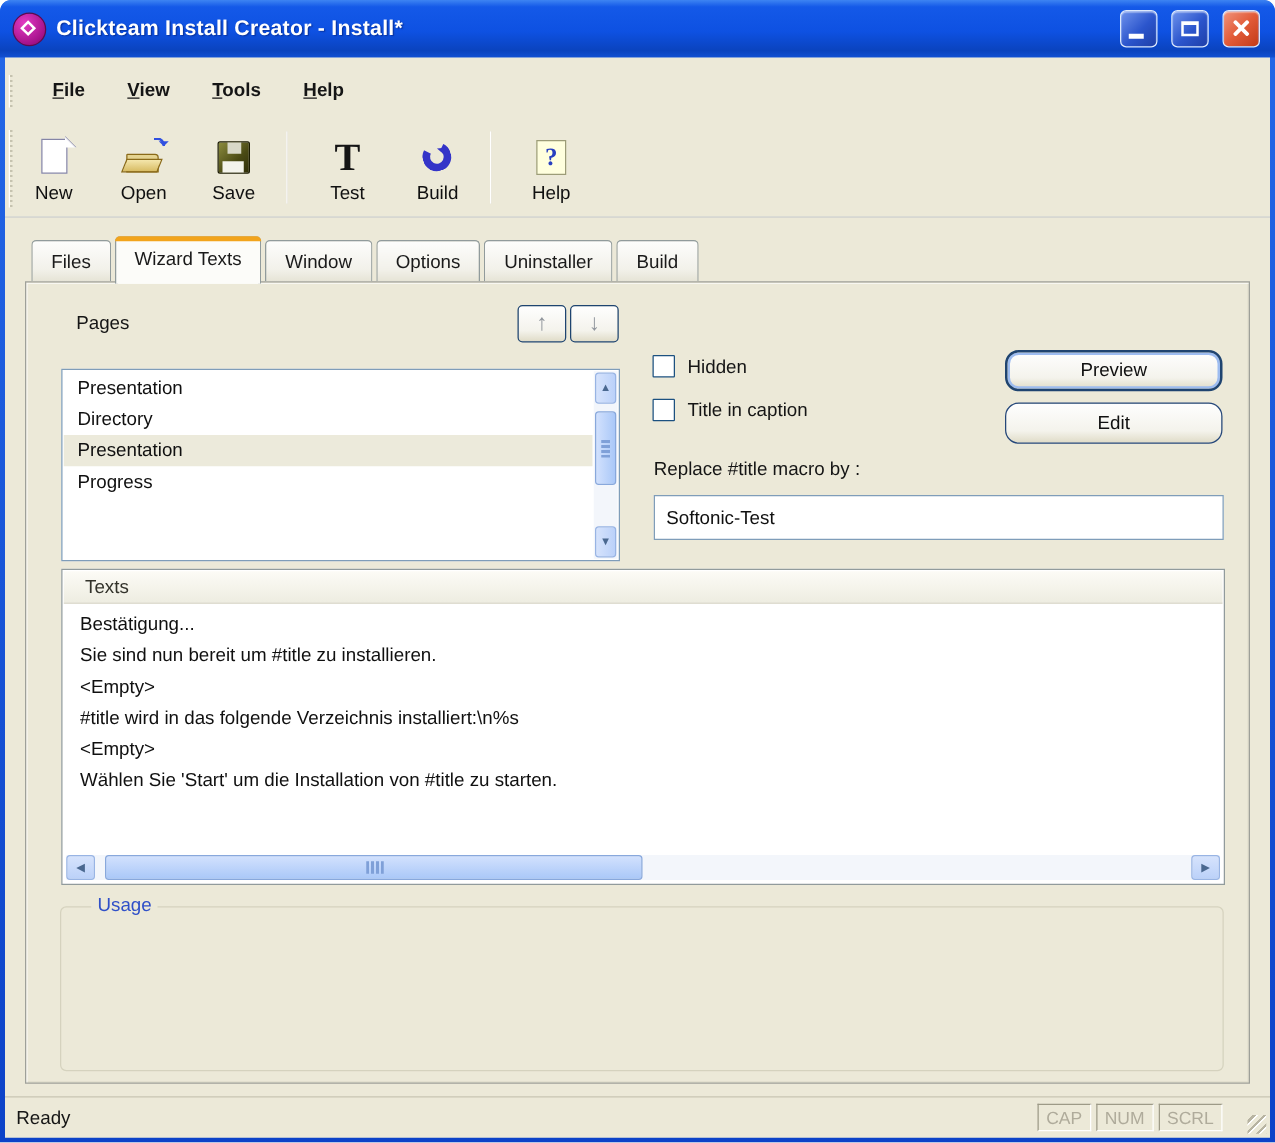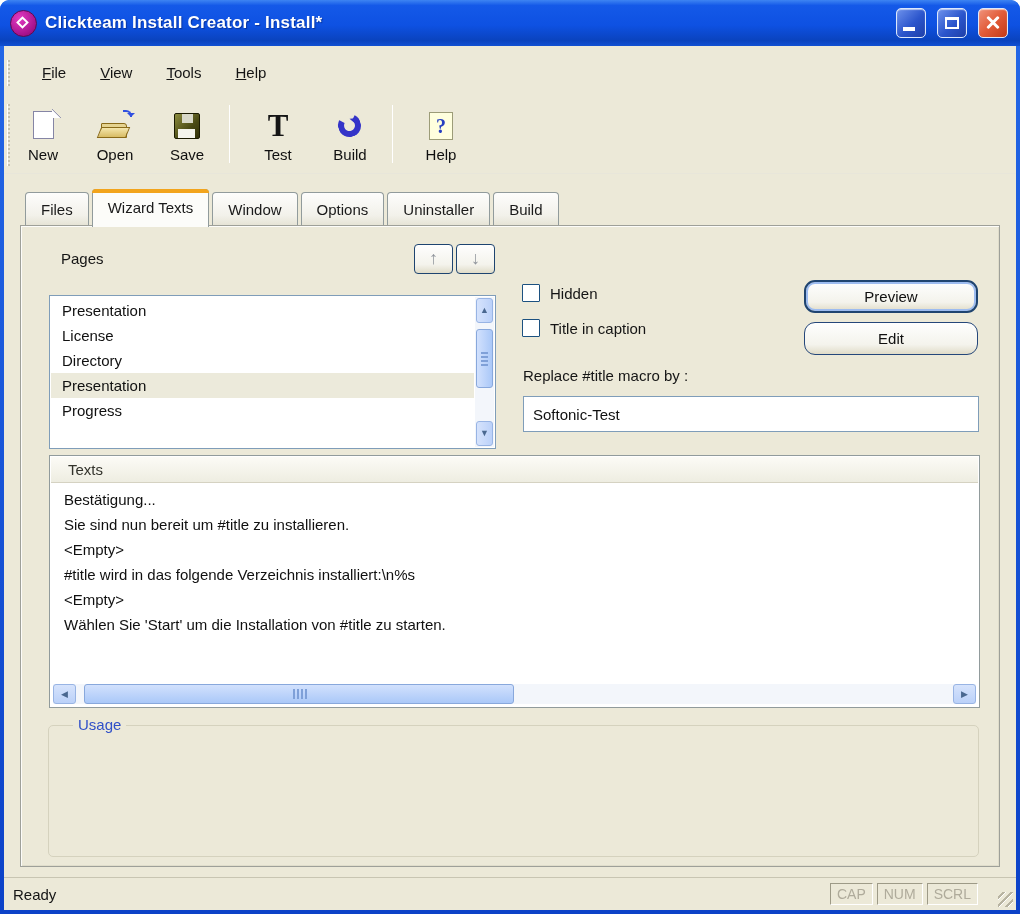--- a/index.html
+++ b/index.html
@@ -32,21 +32,21 @@
     border:2px solid #fff; border-top-width:3px; }
   .glyph-x b { position:absolute; left:6px; top:12px; width:16px; height:3px; background:#fff; border-radius:1px; display:block; }
   .glyph-x b:first-child { transform:rotate(45deg); }
   .glyph-x b:last-child  { transform:rotate(-45deg); }
   
   .client { position:absolute; left:4px; right:4px; top:46px; bottom:4px; background:#ECE9D8; }
   .grip { position:absolute; left:3px; width:3px;
     background:repeating-linear-gradient(180deg,#C6C3B0 0 2px,transparent 2px 4px);
     border-left:1px solid #fff; }
   
-  .menubar { position:absolute; top:6px; left:0; right:0; height:40px; display:flex; align-items:center; }
+  .menubar { position:absolute; top:6px; left:0; right:0; height:40px; display:flex; align-items:center;font-weight:bold; }
   .menubar .grip { top:8px; height:26px; }
   .menu-item { display:inline-block; font-size:15px; color:#151515; padding:5px 12px; margin-left:10px; cursor:default; }
   .menu-item::first-letter { text-decoration:underline; }
   .menu-item:first-of-type { margin-left:26px; }
   
   .toolbar { position:absolute; top:50px; left:0; right:0; height:76px; display:flex; align-items:center; }
   .toolbar .grip { top:8px; height:62px; }
   .toolbtn { width:66px; height:66px; display:flex; flex-direction:column; align-items:center;
     justify-content:flex-end; padding-bottom:4px; margin-left:6px; }
   .toolbtn:first-of-type { margin-left:22px; }
@@ -257,21 +257,20 @@
 
     <div class="tabpanel">
 
       <span class="pages-label">Pages</span>
       <div class="mini-btn btn-up"><span>↑</span></div>
       <div class="mini-btn btn-down"><span>↓</span></div>
 
       <div class="listbox">
         <div class="list-items">
           <div class="list-item">Presentation</div>
-          <div class="list-item">License</div>
           <div class="list-item">Directory</div>
           <div class="list-item selected">Presentation</div>
           <div class="list-item">Progress</div>
         </div>
         <div class="vscroll">
           <div class="sb-btn up">▲</div>
           <div class="v-thumb">
               <span class="grip-marks"></span>
             </div>
           <div class="sb-btn down">▼</div>

